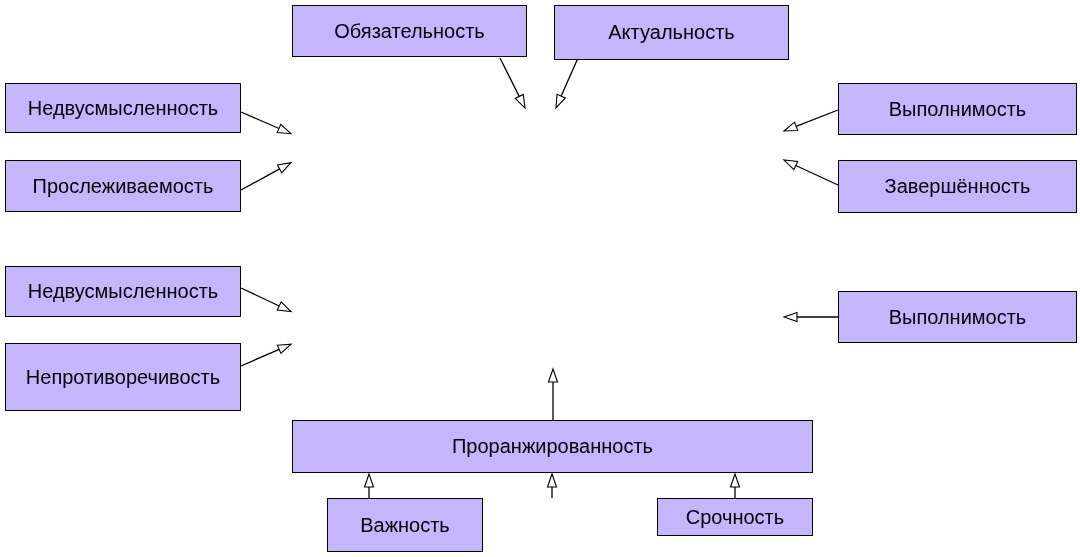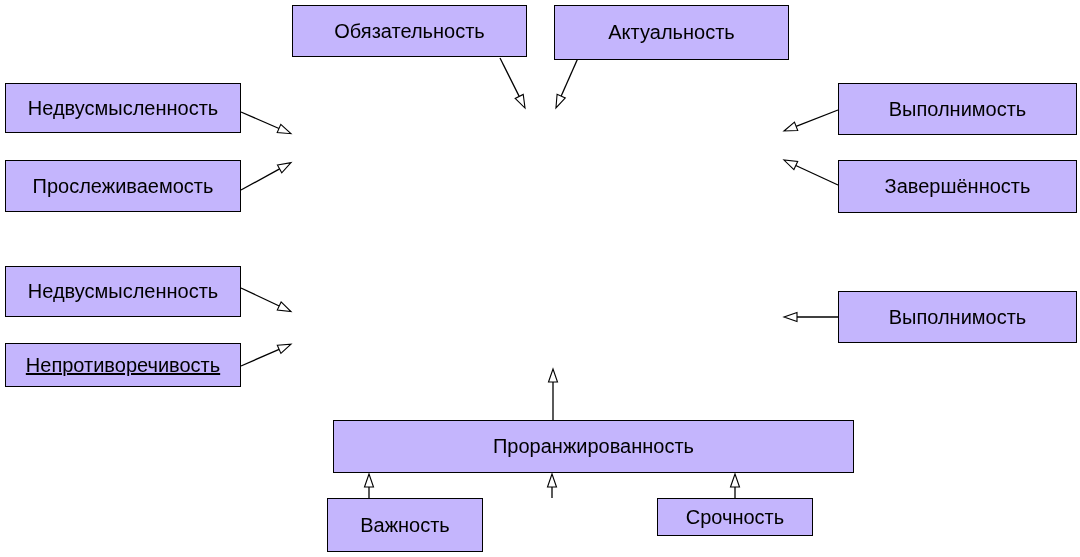--- a/index.html
+++ b/index.html
@@ -88,37 +88,37 @@
   </div>
 
   <div class="node" style="left:5px; top:160px; width:236px; height:52px;">
     <span class="node-label">Прослеживаемость</span>
   </div>
 
   <div class="node" style="left:5px; top:266px; width:236px; height:51px;">
     <span class="node-label">Недвусмысленность</span>
   </div>
 
-  <div class="node" style="left:5px; top:343px; width:236px; height:44px;text-decoration:underline;">
+  <div class="node" style="left:5px; top:343px; width:236px; height:68px;">
     <span class="node-label">Непротиворечивость</span>
   </div>
 
   <div class="node" style="left:838px; top:83px; width:239px; height:52px;">
     <span class="node-label">Выполнимость</span>
   </div>
 
   <div class="node" style="left:838px; top:160px; width:239px; height:53px;">
     <span class="node-label">Завершённость</span>
   </div>
 
   <div class="node" style="left:838px; top:291px; width:239px; height:52px;">
     <span class="node-label">Выполнимость</span>
   </div>
 
-  <div class="node" style="left:292px; top:420px; width:521px; height:53px;margin-left:41px;">
+  <div class="node" style="left:292px; top:420px; width:521px; height:53px;">
     <span class="node-label">Проранжированность</span>
   </div>
 
   <div class="node" style="left:292px; top:498px; width:156px; height:54px;margin-left:35px;">
     <span class="node-label">Важность</span>
   </div>
 
 
   <div class="node" style="left:657px; top:498px; width:156px; height:38px;">
     <span class="node-label">Срочность</span>

